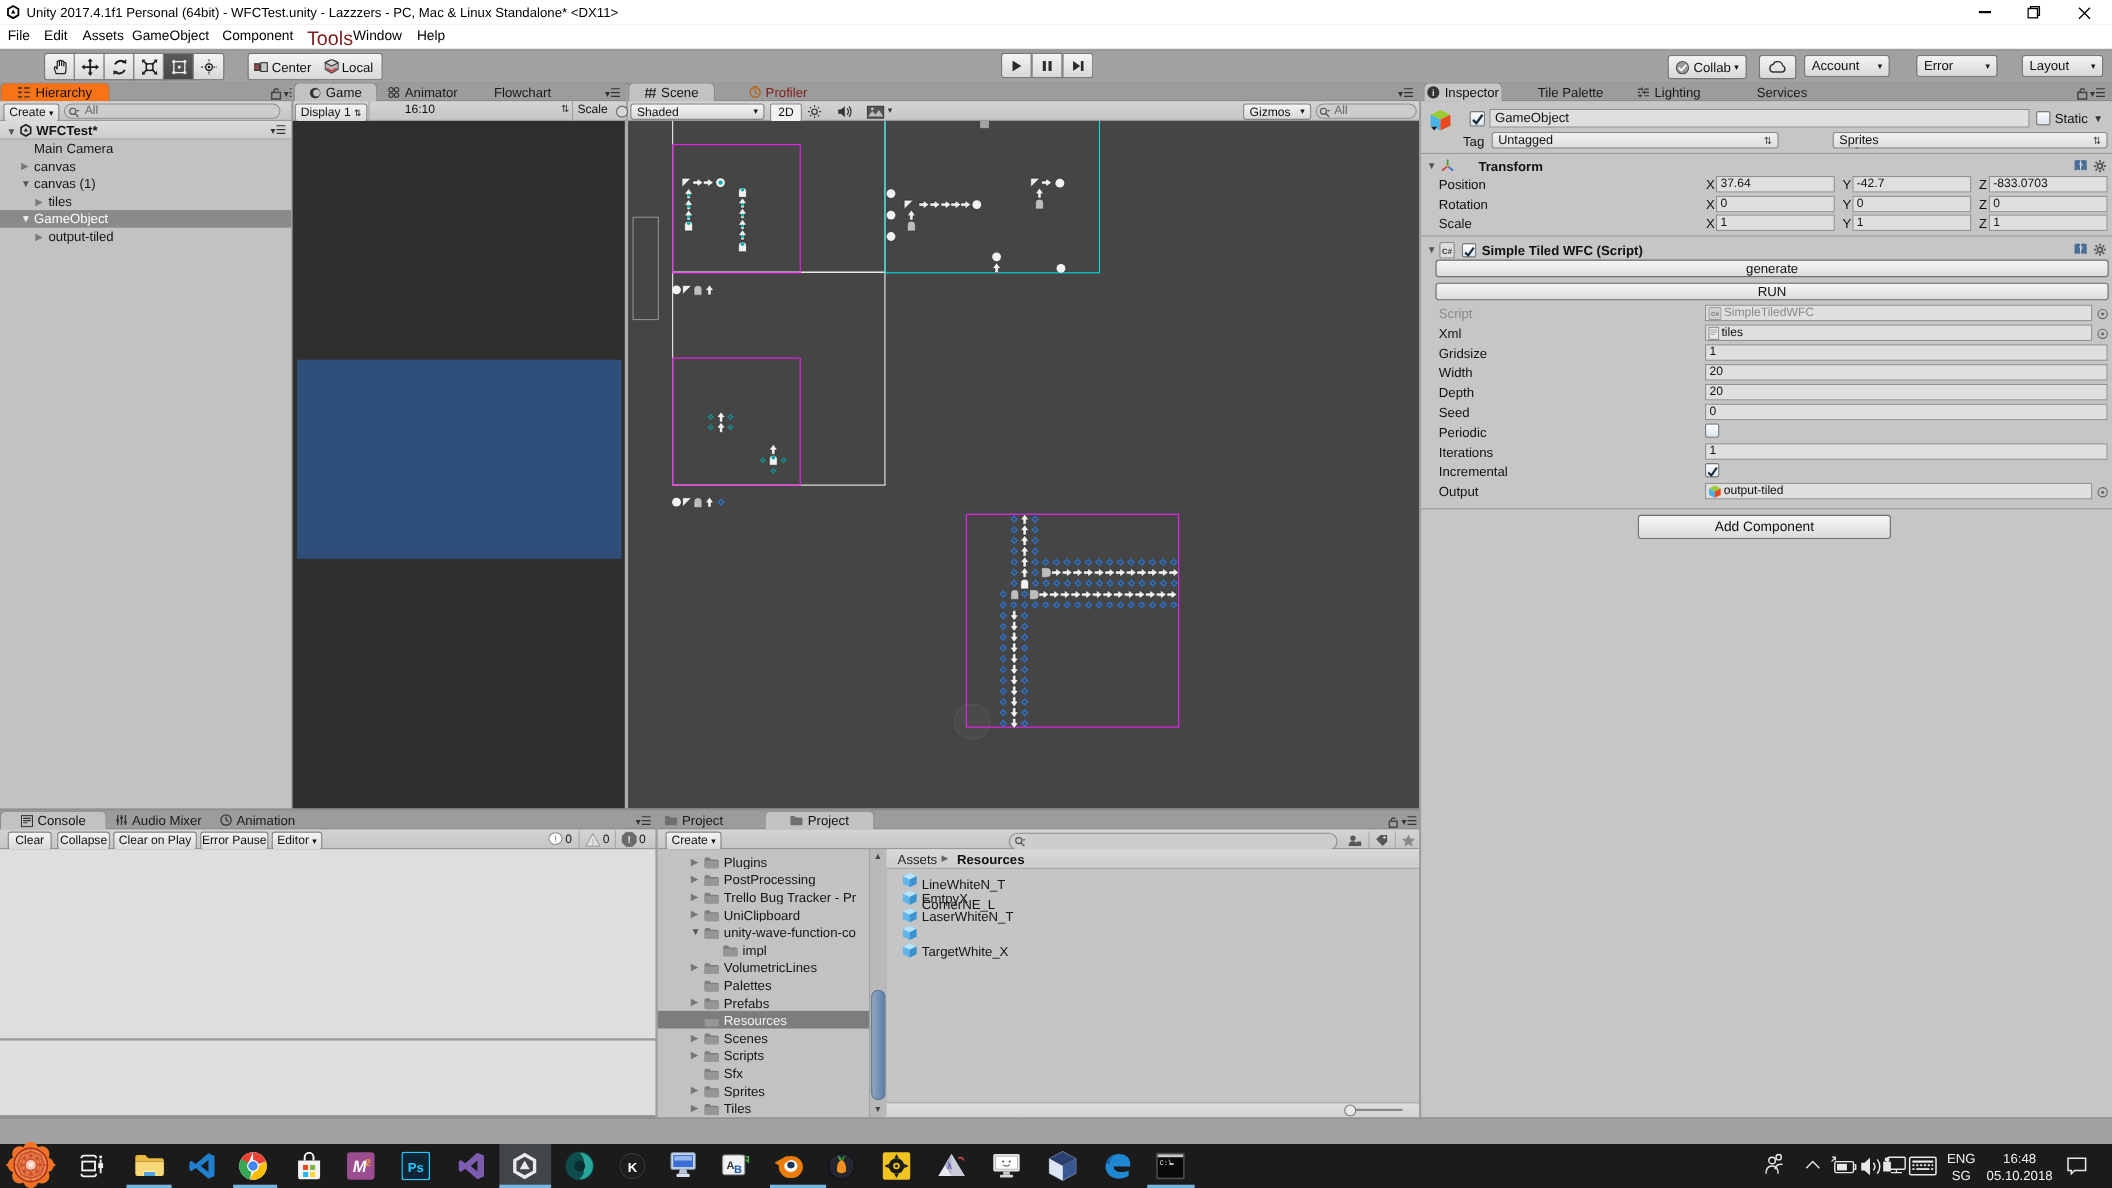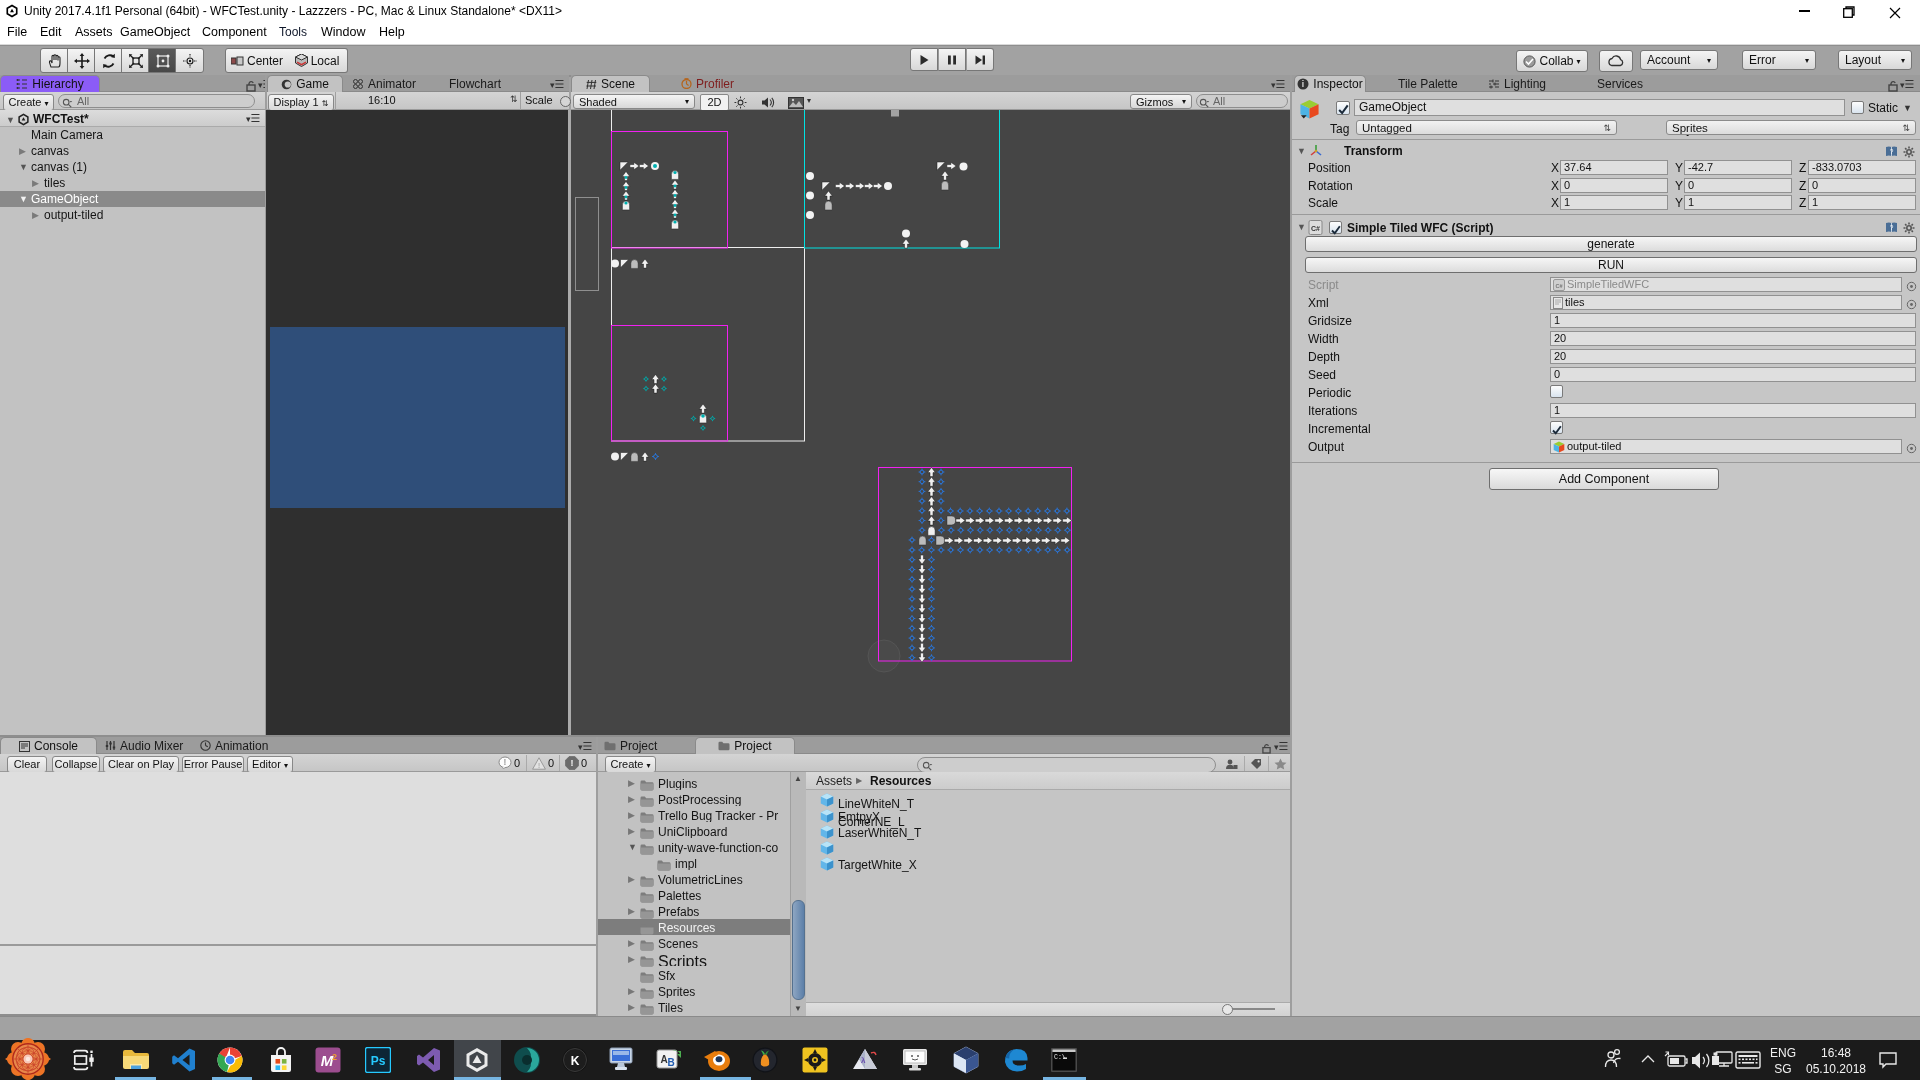--- a/index.html
+++ b/index.html
@@ -18,21 +18,21 @@
     </svg></div>
 <div class="a" style="left:1889px;top:5px;width:12px;height:12px;"><svg width="12" height="12" viewBox="0 0 12 12">
       <path d="M1 1 L11 11 M11 1 L1 11" stroke="#000" stroke-width="1.2"></path>
     </svg></div>
 <div class="a" style="left:0px;top:22px;width:1920px;height:22px;background:#fff;border-bottom:1px solid #d9d9d9;"></div>
 <div class="a" style="left:7px;top:25px;width:120px;height:16px;font-size:12.5px;color:#000;">File</div>
 <div class="a" style="left:40px;top:25px;width:120px;height:16px;font-size:12.5px;color:#000;">Edit</div>
 <div class="a" style="left:75px;top:25px;width:120px;height:16px;font-size:12.5px;color:#000;">Assets</div>
 <div class="a" style="left:120px;top:25px;width:120px;height:16px;font-size:12.5px;color:#000;">GameObject</div>
 <div class="a" style="left:202px;top:25px;width:120px;height:16px;font-size:12.5px;color:#000;">Component</div>
-<div class="a" style="left:279px;top:25px;width:120px;height:16px;font-size:12px;color:#0f172a;">Tools</div>
+<div class="a" style="left:279px;top:25px;width:120px;height:16px;font-size:18px;color:#7f1d1d;">Tools</div>
 <div class="a" style="left:321px;top:25px;width:120px;height:16px;font-size:12.5px;color:#000;">Window</div>
 <div class="a" style="left:379px;top:25px;width:120px;height:16px;font-size:12.5px;color:#000;">Help</div>
 <div class="a" style="left:0px;top:45px;width:1920px;height:30px;background:#a2a2a2;border-top:1px solid #8e8e8e;border-bottom:1px solid #787878;"></div>
 <div class="a" style="left:40px;top:48px;width:27px;height:23px;background:linear-gradient(#f4f4f4,#d8d8d8);border:1px solid #777;border-radius:3px 0 0 3px;display:flex;align-items:center;justify-content:center;">
     <svg width="16" height="16" viewBox="0 0 16 16">
       <path d="M4 14 C3 11 2 9 2.5 8.2 C3 7.5 4 7.8 4.5 8.8 L5 10 L5 3.5 C5 2 7 2 7 3.5 L7 7 L7 2.8 C7 1.3 9 1.3 9 2.8 L9 7 L9 3.4 C9 2 11 2 11 3.4 L11 7.5 L11 4.8 C11 3.4 13 3.4 13 4.8 L13 10 C13 12.5 12 14 11.5 14 Z" fill="none" stroke="#222" stroke-width="1.1"></path>
     </svg>
   </div>
 <div class="a" style="left:67px;top:48px;width:27px;height:23px;background:linear-gradient(#f4f4f4,#d8d8d8);border:1px solid #777;border-radius:0;display:flex;align-items:center;justify-content:center;">
     <svg width="16" height="16" viewBox="0 0 16 16">
@@ -142,21 +142,21 @@
 <div class="a" style="left:1742px;top:50px;width:74px;height:20px;background:linear-gradient(#f4f4f4,#d8d8d8);border:1px solid #777;border-radius:3px;font-size:12px;color:#111;display:flex;align-items:center;justify-content:space-between;padding:0 6px;box-sizing:border-box;">
     <span>Error</span>
     <span style="font-size:8px">▾</span>
   </div>
 <div class="a" style="left:1838px;top:50px;width:74px;height:20px;background:linear-gradient(#f4f4f4,#d8d8d8);border:1px solid #777;border-radius:3px;font-size:12px;color:#111;display:flex;align-items:center;justify-content:space-between;padding:0 6px;box-sizing:border-box;">
     <span>Layout</span>
     <span style="font-size:8px">▾</span>
   </div>
 <div class="a" style="left:0px;top:75px;width:1920px;height:2px;background:#8e8e8e;"></div>
 <div class="a" style="left:0px;top:75px;width:265px;height:17px;background:#9c9c9c;border-bottom:1px solid #8a8a8a;box-sizing:border-box;"></div>
-<div class="a" style="left:0px;top:75px;width:100px;height:17px;background:#8b5cf6;border:1px solid #8a8a8a;border-bottom:none;border-radius:5px 5px 0 0;display:flex;align-items:center;justify-content:center;gap:4px;font-size:12px;color:#111;box-sizing:border-box;">
+<div class="a" style="left:0px;top:75px;width:100px;height:17px;background:#f97316;border:1px solid #8a8a8a;border-bottom:none;border-radius:5px 5px 0 0;display:flex;align-items:center;justify-content:center;gap:4px;font-size:12px;color:#111;box-sizing:border-box;">
     <svg width="12" height="12" viewBox="0 0 12 12">
       <g stroke="#333" stroke-width="1.2" fill="none">
         <path d="M1 2H4 M1 6H4 M1 10H4"></path>
         <path d="M6 2H11 M6 6H11 M6 10H11" stroke="#333"></path>
       </g>
       <circle cx="1.5" cy="2" r="1" fill="#333"></circle>
       <circle cx="1.5" cy="6" r="1" fill="#333"></circle>
       <circle cx="1.5" cy="10" r="1" fill="#333"></circle>
     </svg>
     <span>Hierarchy</span>
@@ -688,21 +688,21 @@
 <div class="a" style="left:640px;top:937px;width:14px;height:12px;"><svg width="14" height="11" viewBox="0 0 14 11">
       <path d="M0.5 2 Q0.5 0.6 1.9 0.6 H4.8 L6.2 2.3 H12.1 Q13.5 2.3 13.5 3.7 V9 Q13.5 10.4 12.1 10.4 H1.9 Q0.5 10.4 0.5 9 Z" fill="#7d7d7d"></path>
       <path d="M0.5 3.4 H13.5 V9 Q13.5 10.4 12.1 10.4 H1.9 Q0.5 10.4 0.5 9 Z" fill="#969696"></path>
     </svg></div>
 <div class="a" style="left:658px;top:937px;width:160px;height:13px;font-size:12px;color:#141414;white-space:nowrap;overflow:hidden;">Scenes</div>
 <div class="a" style="left:628px;top:955px;width:10px;height:9px;font-size:9px;color:#777;line-height:1;">▶</div>
 <div class="a" style="left:640px;top:953px;width:14px;height:12px;"><svg width="14" height="11" viewBox="0 0 14 11">
       <path d="M0.5 2 Q0.5 0.6 1.9 0.6 H4.8 L6.2 2.3 H12.1 Q13.5 2.3 13.5 3.7 V9 Q13.5 10.4 12.1 10.4 H1.9 Q0.5 10.4 0.5 9 Z" fill="#7d7d7d"></path>
       <path d="M0.5 3.4 H13.5 V9 Q13.5 10.4 12.1 10.4 H1.9 Q0.5 10.4 0.5 9 Z" fill="#969696"></path>
     </svg></div>
-<div class="a" style="left:658px;top:953px;width:160px;height:13px;font-size:16px;color:#141414;white-space:nowrap;overflow:hidden;">Scripts</div>
+<div class="a" style="left:658px;top:953px;width:160px;height:13px;font-size:12px;color:#141414;white-space:nowrap;overflow:hidden;">Scripts</div>
 <div class="a" style="left:640px;top:969px;width:14px;height:12px;"><svg width="14" height="11" viewBox="0 0 14 11">
       <path d="M0.5 2 Q0.5 0.6 1.9 0.6 H4.8 L6.2 2.3 H12.1 Q13.5 2.3 13.5 3.7 V9 Q13.5 10.4 12.1 10.4 H1.9 Q0.5 10.4 0.5 9 Z" fill="#7d7d7d"></path>
       <path d="M0.5 3.4 H13.5 V9 Q13.5 10.4 12.1 10.4 H1.9 Q0.5 10.4 0.5 9 Z" fill="#969696"></path>
     </svg></div>
 <div class="a" style="left:658px;top:969px;width:160px;height:13px;font-size:12px;color:#141414;white-space:nowrap;overflow:hidden;">Sfx</div>
 <div class="a" style="left:628px;top:987px;width:10px;height:9px;font-size:9px;color:#777;line-height:1;">▶</div>
 <div class="a" style="left:640px;top:985px;width:14px;height:12px;"><svg width="14" height="11" viewBox="0 0 14 11">
       <path d="M0.5 2 Q0.5 0.6 1.9 0.6 H4.8 L6.2 2.3 H12.1 Q13.5 2.3 13.5 3.7 V9 Q13.5 10.4 12.1 10.4 H1.9 Q0.5 10.4 0.5 9 Z" fill="#7d7d7d"></path>
       <path d="M0.5 3.4 H13.5 V9 Q13.5 10.4 12.1 10.4 H1.9 Q0.5 10.4 0.5 9 Z" fill="#969696"></path>
     </svg></div>

